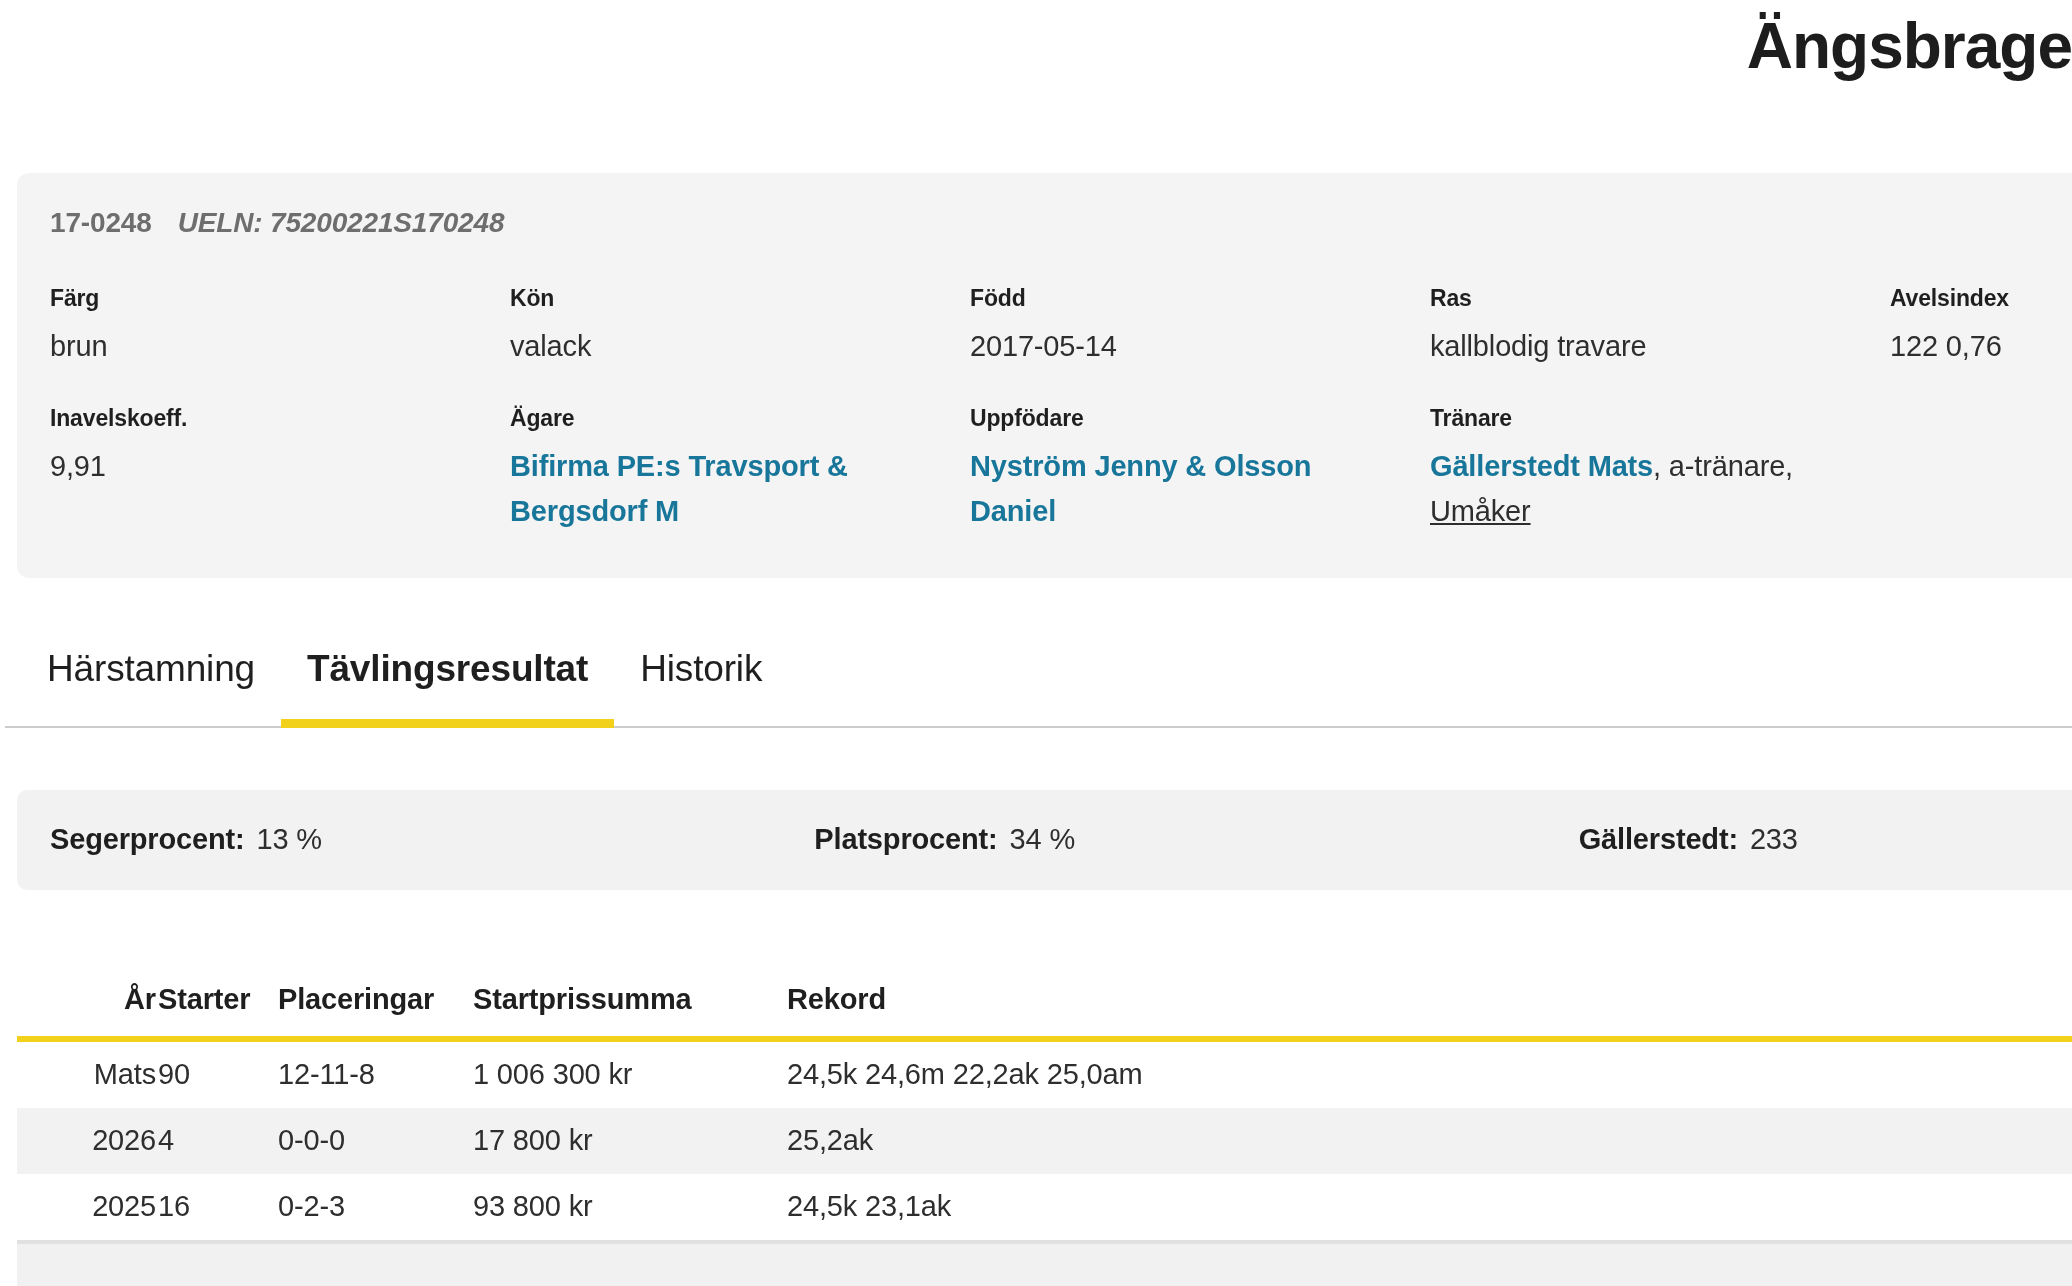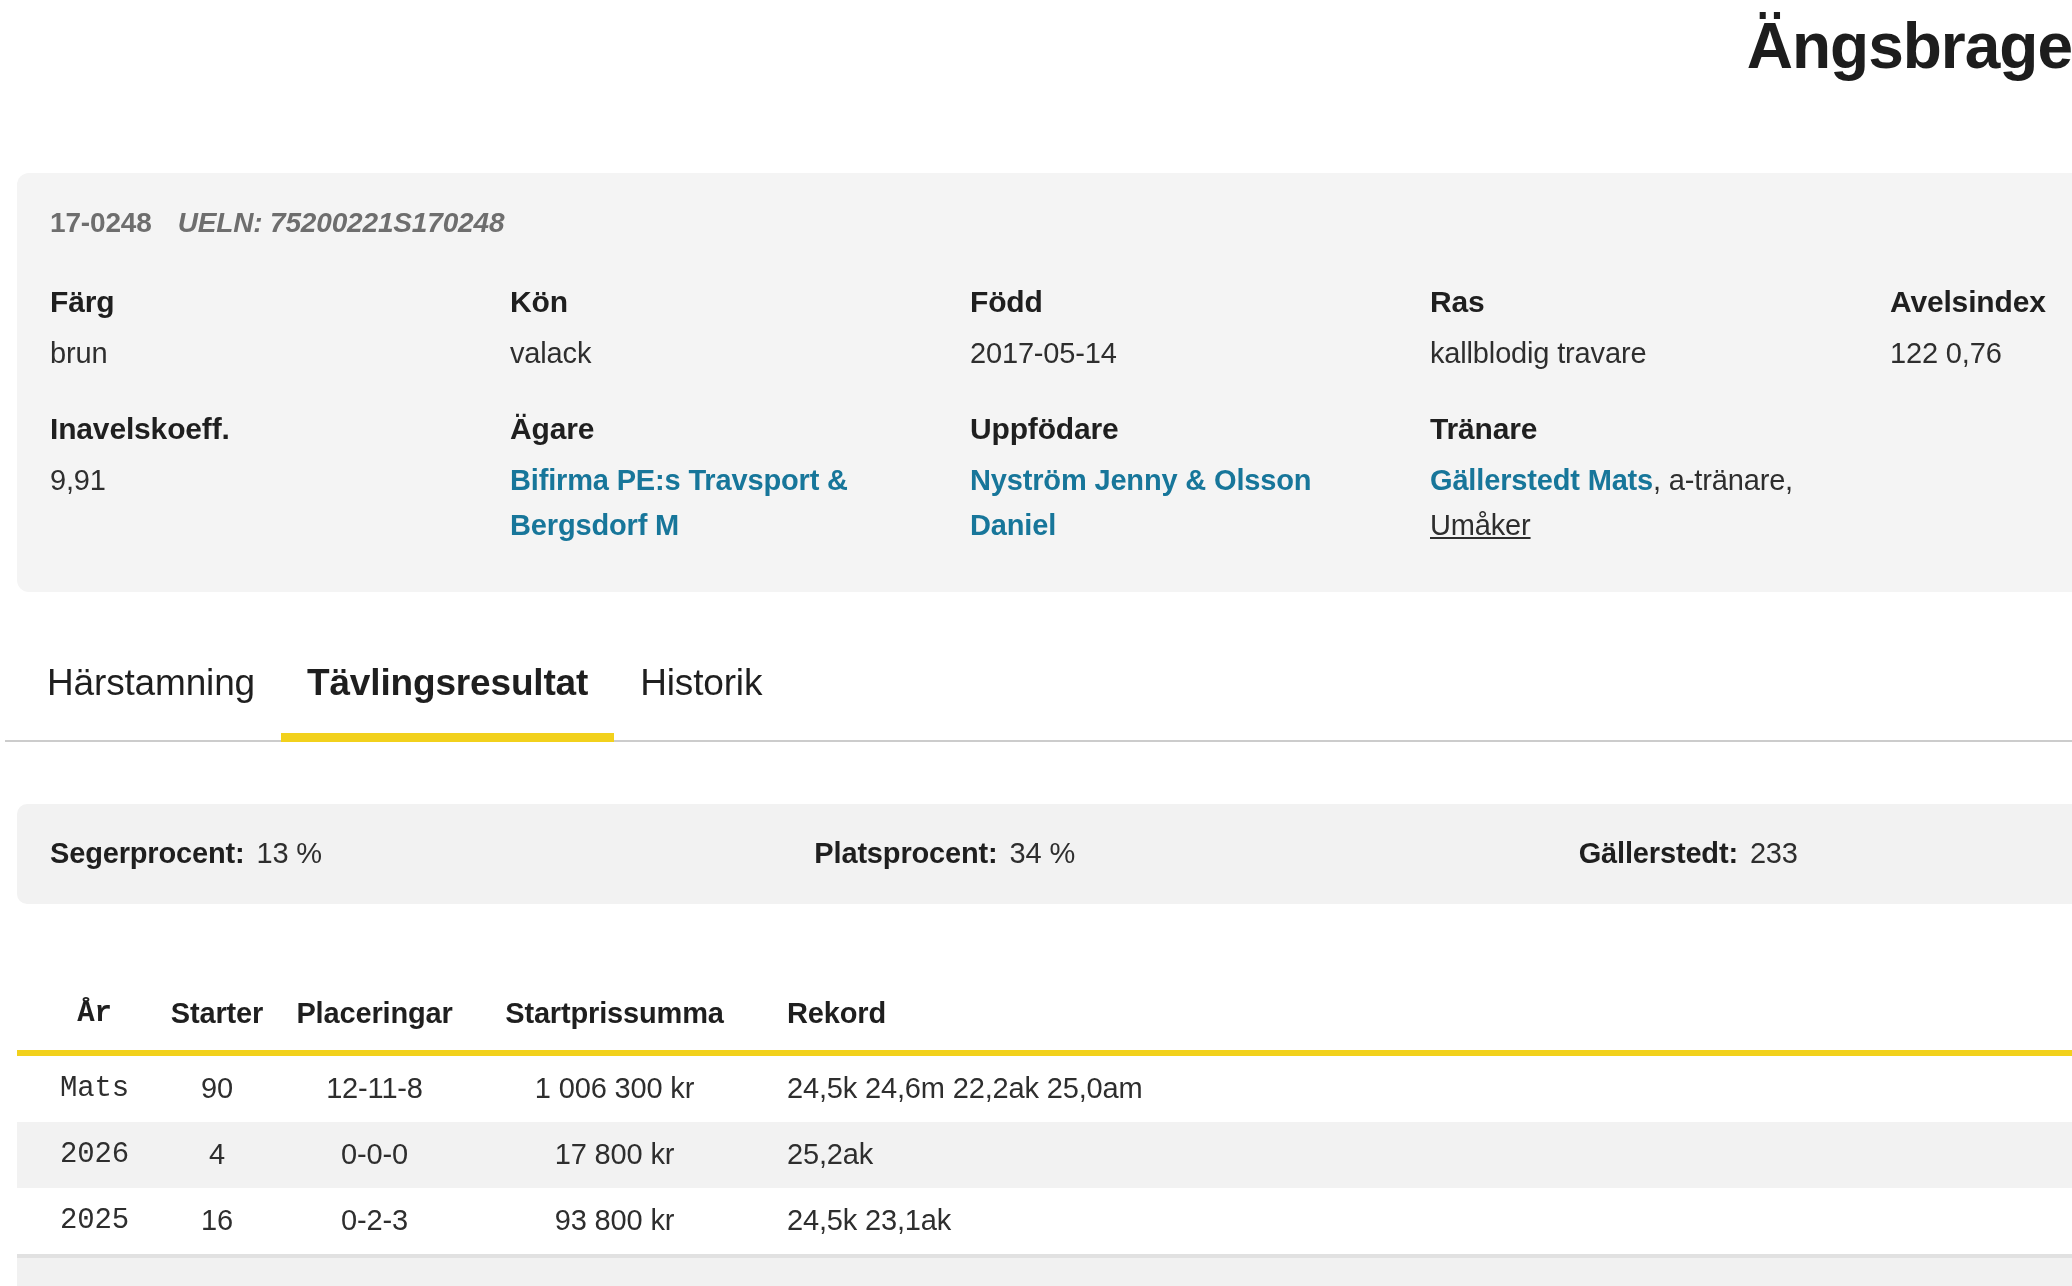--- a/index.html
+++ b/index.html
@@ -41,21 +41,21 @@
   }
   .id-line .ueln { margin-left: 26px; font-style: italic; }
 
   .detail-grid {
     margin-top: 46px;
     display: grid;
     grid-template-columns: repeat(5, 460px);
     row-gap: 36px;
   }
   .field-label {
-    font-size: 30px;
+    font-size: 23px;
     font-weight: 700;
     color: #1f1f1f;
     margin-bottom: 12px;
   }
   .field-value {
     font-size: 29px;
     font-weight: 400;
     color: #2e2e2e;
     line-height: 1.55;
     max-width: 420px;
@@ -133,22 +133,22 @@
     border-bottom: 6px solid #f2d11c;
     white-space: nowrap;
   }
   .results-table td {
     height: 64px;
     vertical-align: middle;
     color: #2e2e2e;
     white-space: nowrap;
   }
   .results-table th:first-child,
-  .results-table td:first-child { padding-left: 16px; text-align: center; font-family: Liberation Mono, monospace; }
-  .results-table .num { text-align: center; }
+  .results-table td:first-child { padding-left: 16px; text-align: right; }
+  .results-table .num { text-align: left; }
   .results-table .rec { text-align: left; padding-left: 30px; }
   .results-table tbody tr:nth-child(even) { background: #f2f2f2; }
 
   .partial-next-row {
     margin-left: 17px;
     width: 2326px;
     height: 60px;
     background: #f1f1f1;
     border-top: 4px solid #e1e1e1;
   }

